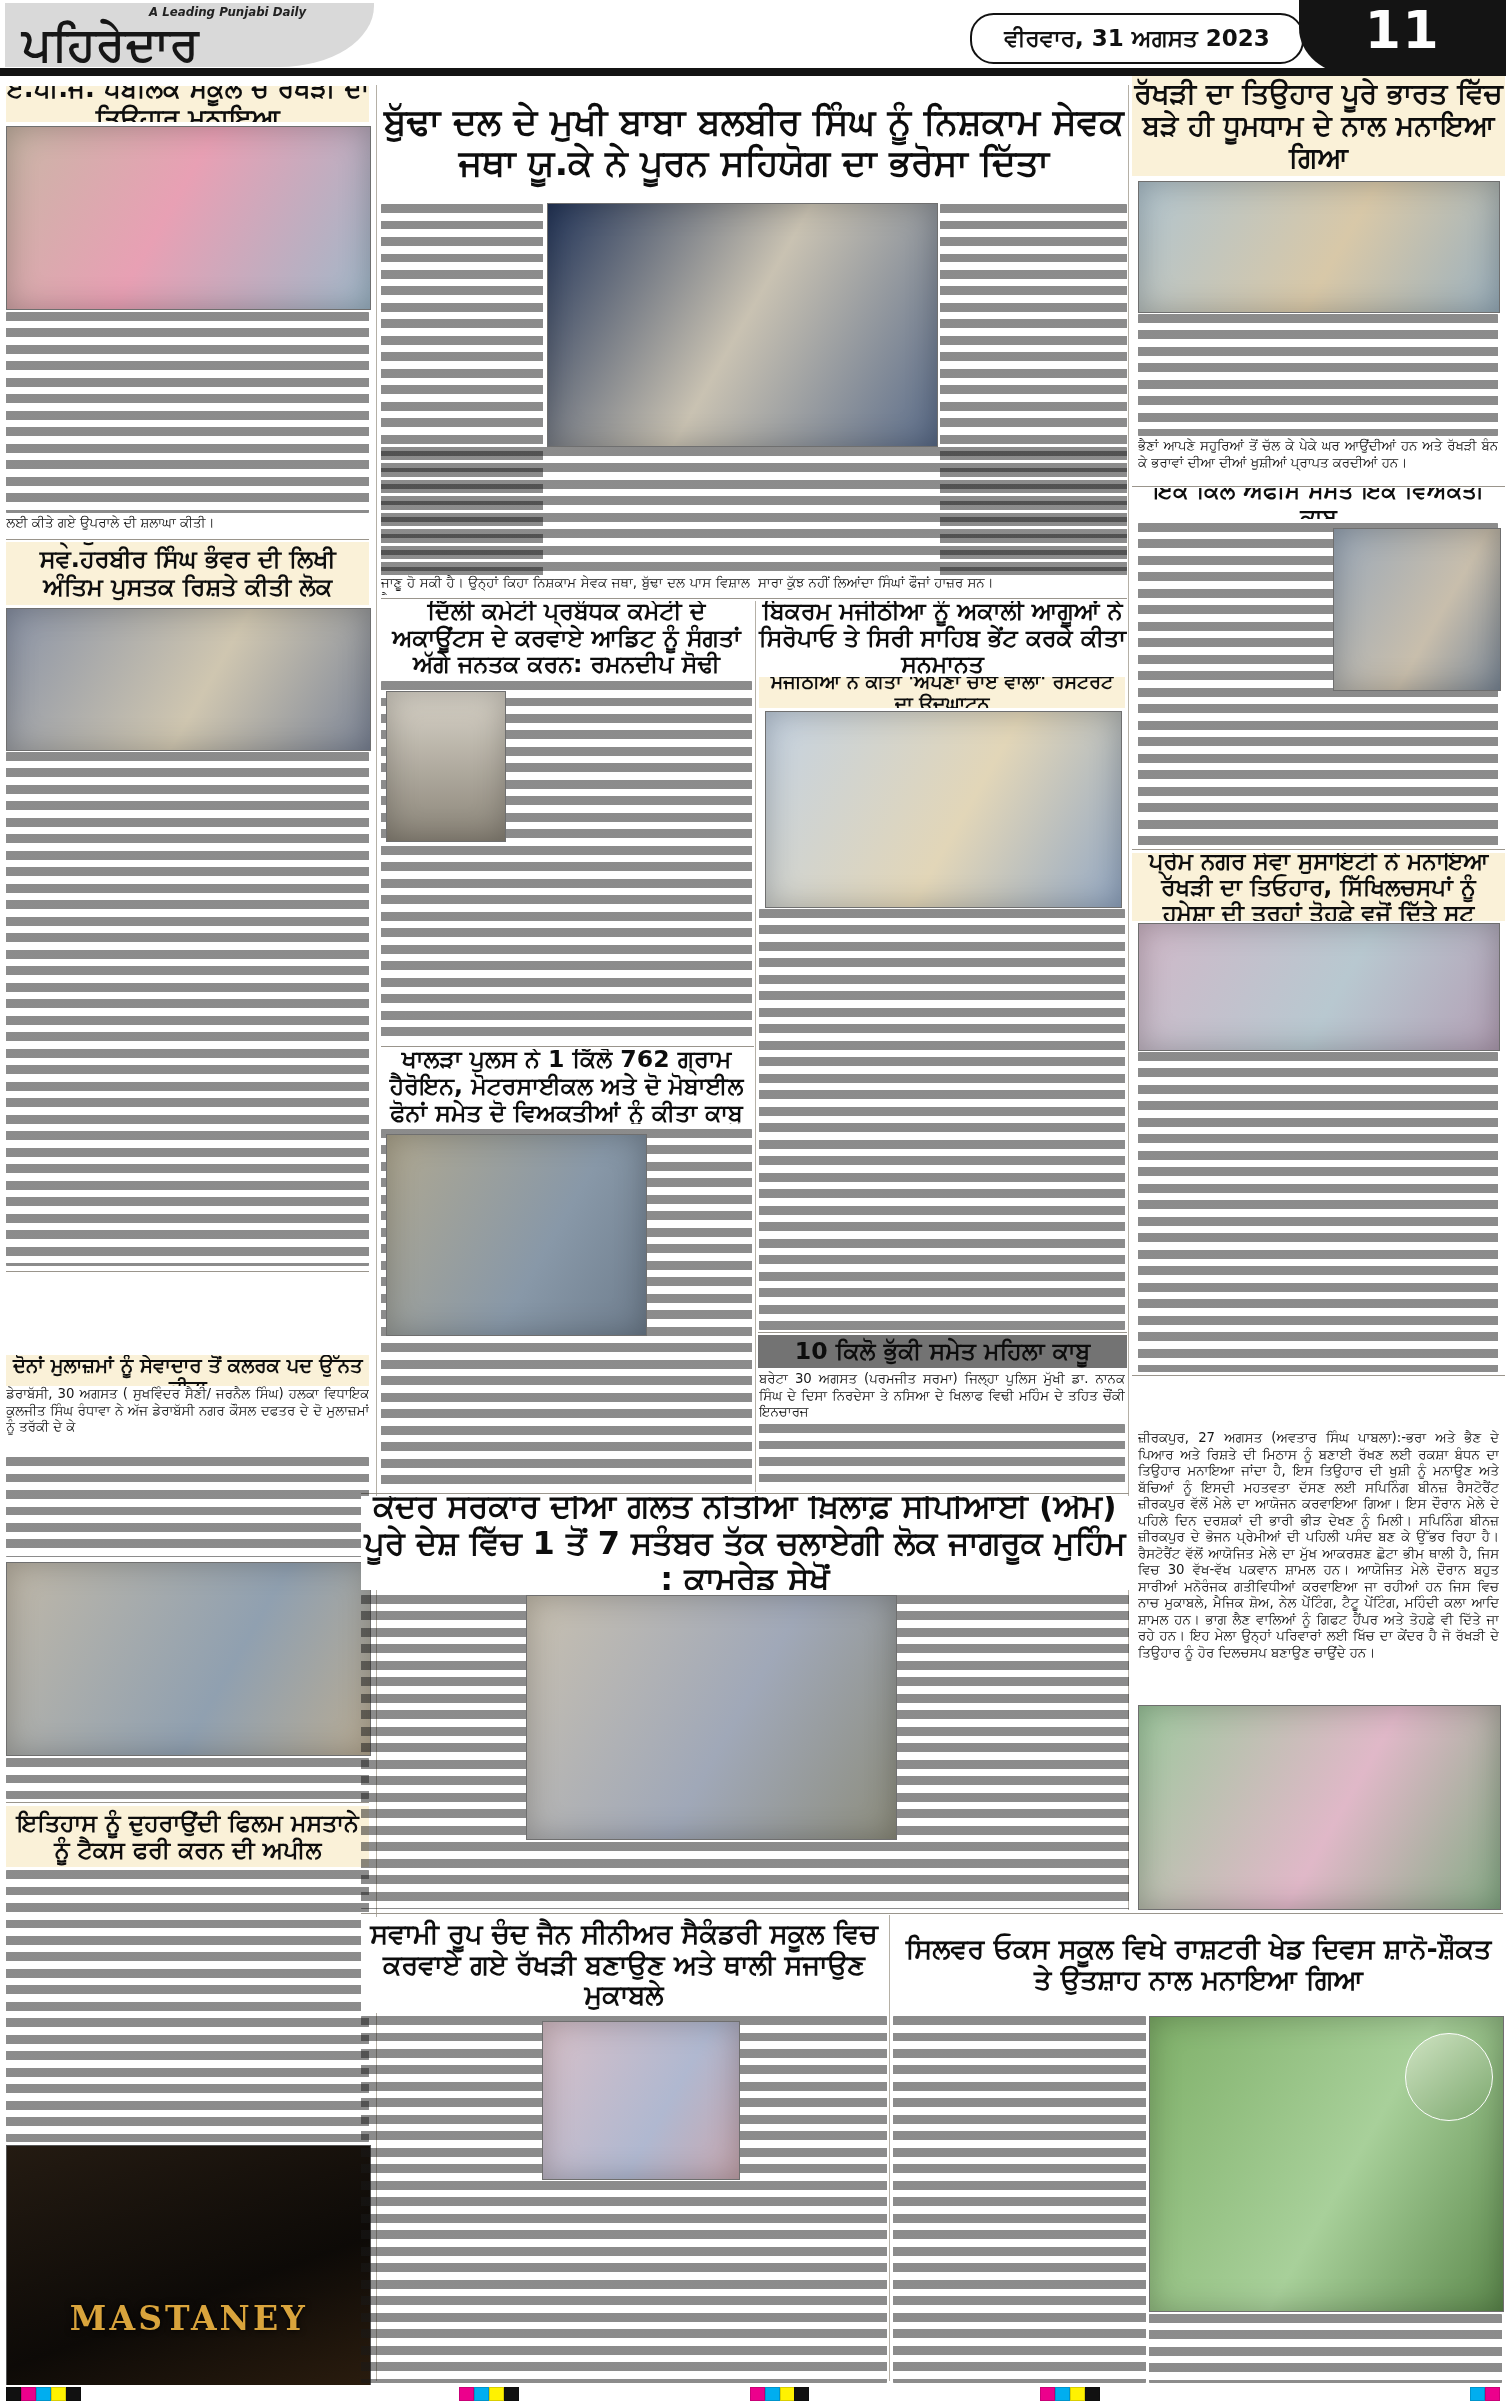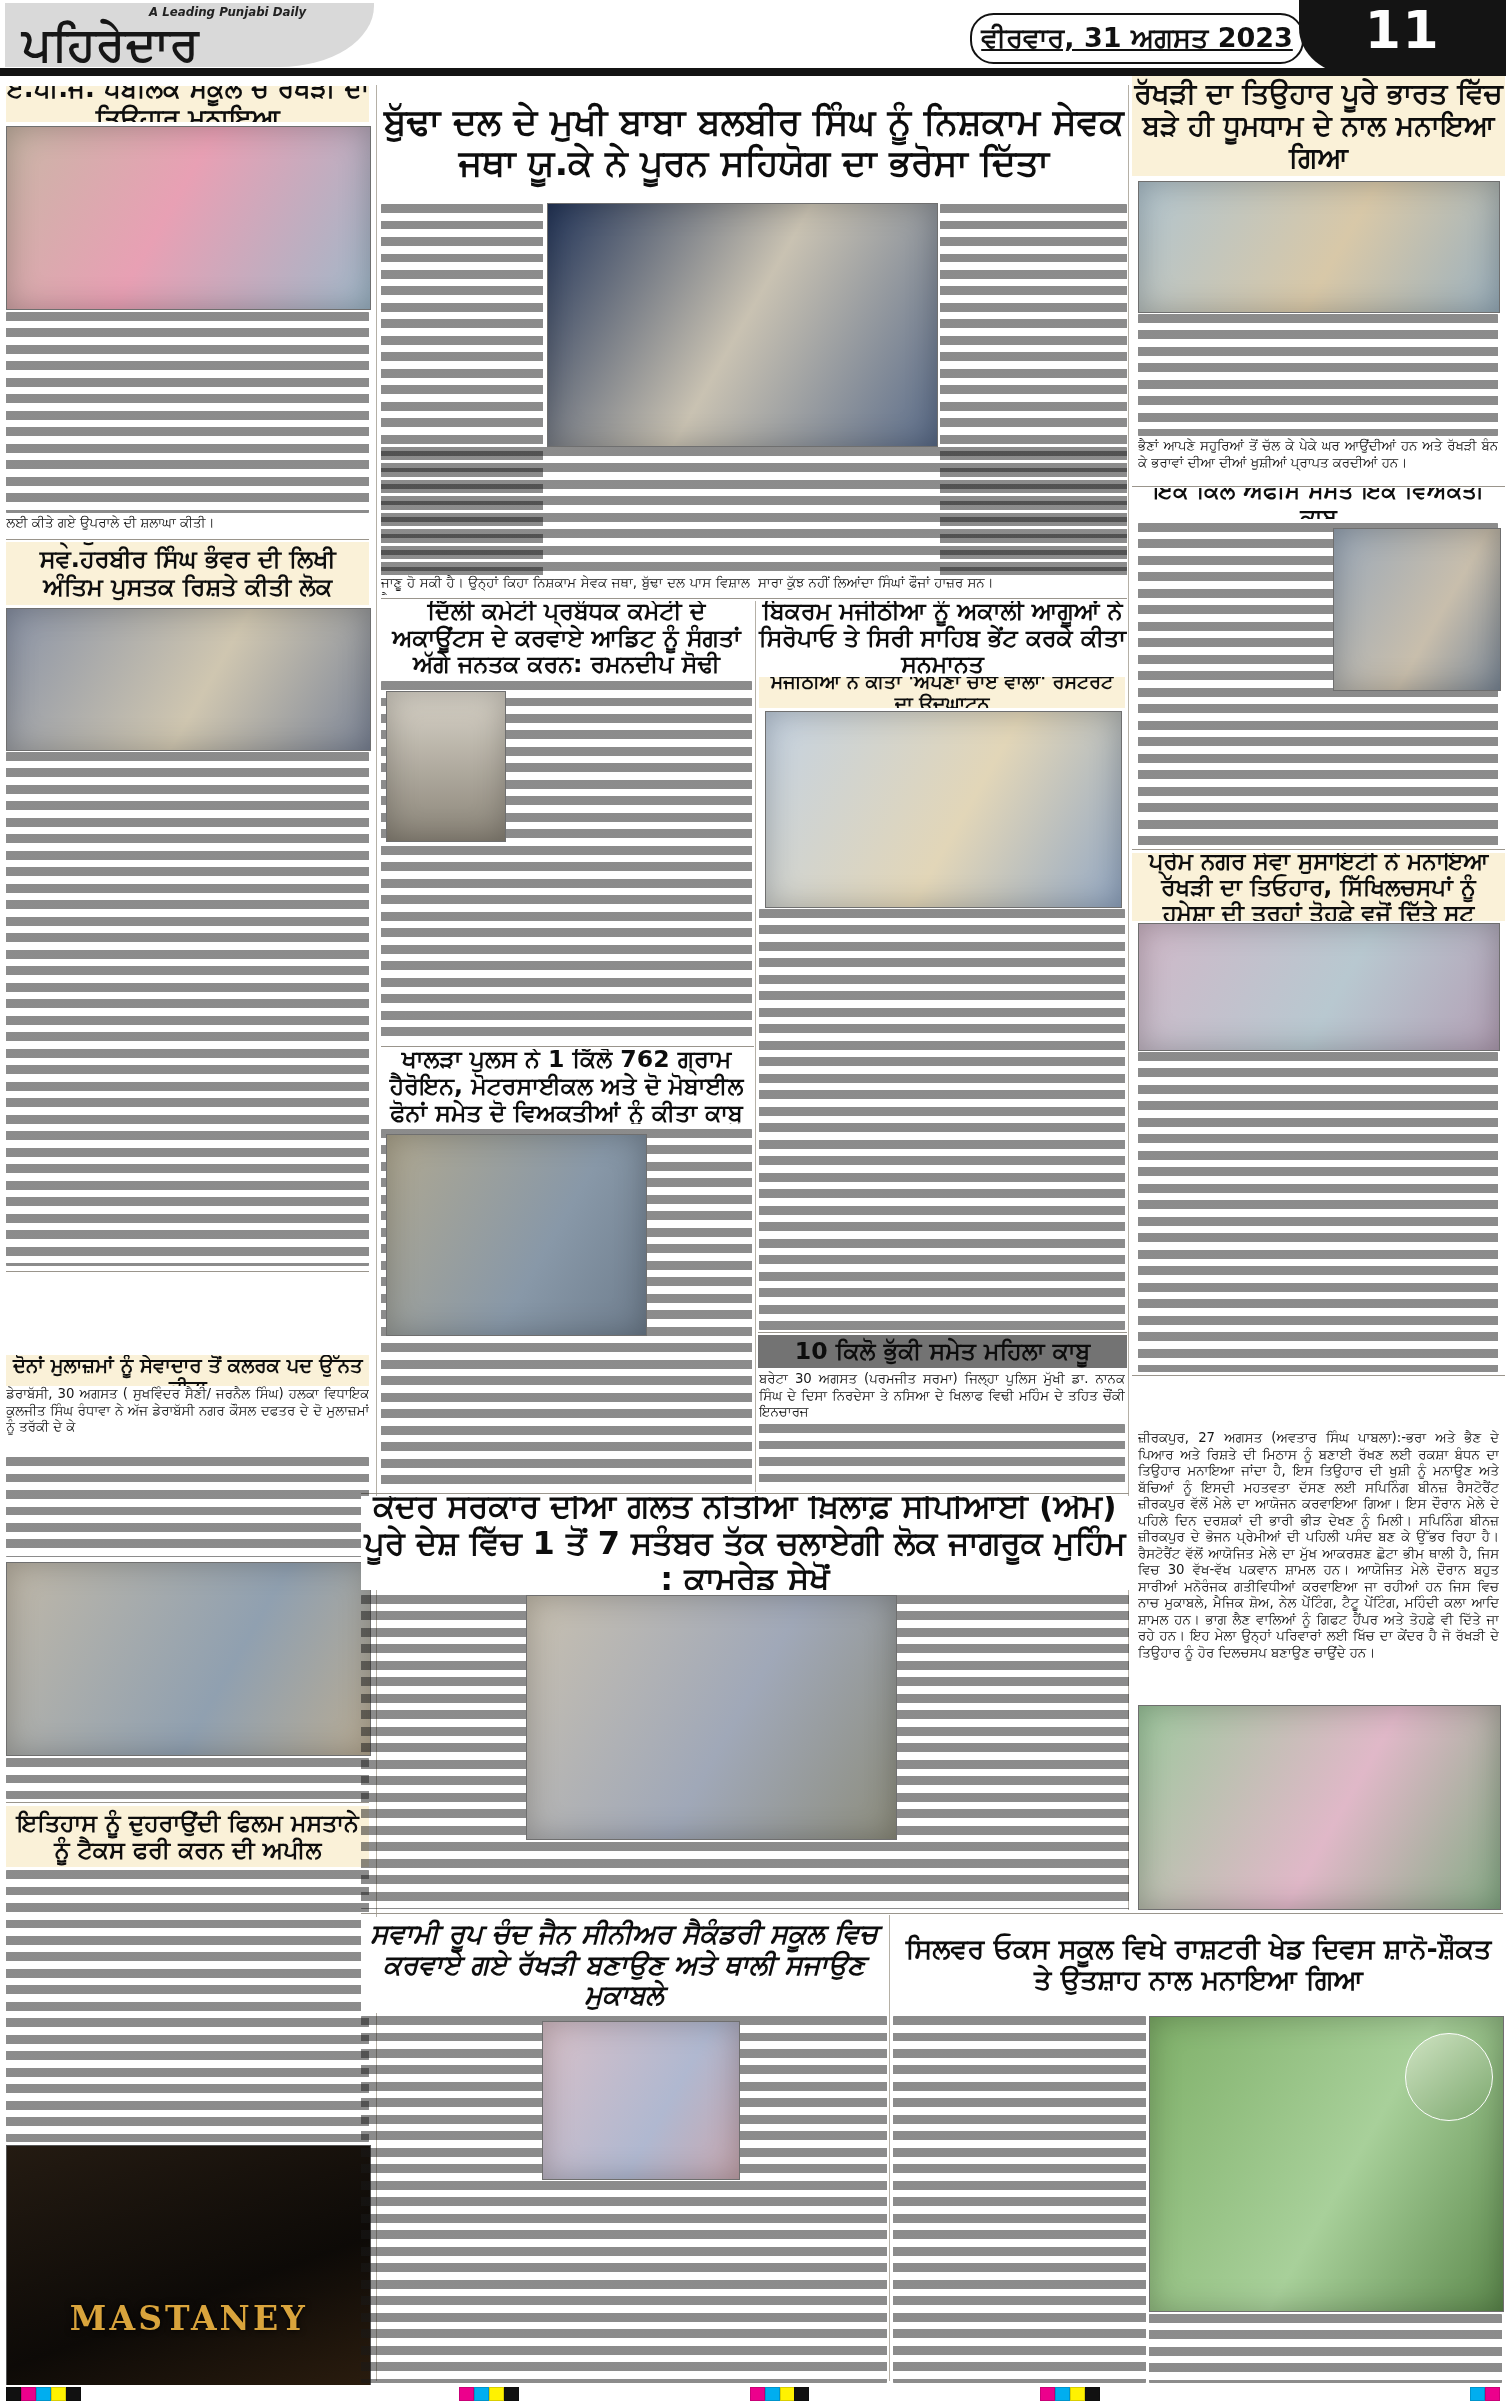--- a/index.html
+++ b/index.html
@@ -13,21 +13,21 @@
   .body-txt{position:absolute;font-size:13.3px;line-height:16.5px;text-align:justify;color:#161616;overflow:hidden;background:#fff;}
   .photo{position:absolute;border:0.8px solid #6f6f6f;box-shadow:inset 0 0 31px rgba(0,0,0,.25);}
   .vrule{position:absolute;width:0.8px;background:#b5b0a6;}
   .hrule{position:absolute;height:0.8px;background:#9a958c;}
   .mast-gray{position:absolute;left:4.7px;top:3.1px;width:369px;height:64px;background:#d9d9d9;
              border-bottom-right-radius:94px 61px;}
   .logo{position:absolute;left:22px;top:17.3px;font-size:46px;font-weight:800;letter-spacing:0.8px;color:#161616;}
   .tagline{position:absolute;left:149px;top:4.7px;font-size:11.8px;font-style:italic;font-weight:700;color:#222;}
   .mast-bar{position:absolute;left:0;top:68px;width:1506px;height:7.9px;background:#141414;}
   .date-pill{position:absolute;left:970px;top:12.6px;width:330px;height:47px;background:#fff;border:2.4px solid #121212;
-             border-radius:23.6px;display:flex;align-items:center;justify-content:center;font-size:27px;font-weight:700;text-decoration:underline;}
+             border-radius:23.6px;display:flex;align-items:center;justify-content:center;font-size:23px;font-weight:700;}
   .corner{position:absolute;left:1299px;top:0;width:207px;height:75px;background:#141414;border-bottom-left-radius:55px 47px;
           display:flex;align-items:flex-start;justify-content:center;}
   .pageno{color:#fff;font-size:52px;font-weight:800;letter-spacing:1.6px;}
   .mastaney{position:absolute;background:linear-gradient(160deg,#241b12,#0d0a07 60%,#2a1c0e);border:0.8px solid #555;
             display:flex;align-items:flex-end;justify-content:center;}
   .mastaney span{font-family:"DejaVu Serif","Liberation Serif",serif;color:#d9a43c;font-size:33px;font-weight:700;
                  letter-spacing:3.1px;margin-bottom:47px;text-shadow:0 0 6.3px #000;}
   .circle-inset{position:absolute;border-radius:50%;border:1.6px solid #fff;background:linear-gradient(140deg,#cfe3c2,#7ca86e);}
   #reg-strip{position:absolute;left:0;top:2385px;width:1506px;height:16.5px;background:#fff;}
   .reg-sq{position:absolute;top:1.6px;width:12.6px;height:12.6px;border:0.8px solid rgba(0,0,0,.15);}
@@ -105,21 +105,21 @@
   <div class="photo" style="left:386px;top:1134px;width:259px;height:200px;background-image:linear-gradient(120deg,#b0a890,#8898a8 60%,#6e7d8d);"></div>
 
   <div class="headline" style="left:758px;top:1335px;width:369px;height:33px;font-size:23.6px;background:#737373;">10 ਕਿਲੋ ਭੁੱਕੀ ਸਮੇਤ ਮਹਿਲਾ ਕਾਬੂ</div>
   <div class="body-txt" style="left:759px;top:1371px;width:366px;height:52px;">ਬਰੇਟਾ 30 ਅਗਸਤ (ਪਰਮਜੀਤ ਸਰਮਾ) ਜਿਲ੍ਹਾ ਪੁਲਿਸ ਮੁੱਖੀ ਡਾ. ਨਾਨਕ ਸਿੰਘ ਦੇ ਦਿਸਾ ਨਿਰਦੇਸਾ ਤੇ ਨਸਿਆ ਦੇ ਖਿਲਾਫ ਵਿਢੀ ਮਹਿੰਮ ਦੇ ਤਹਿਤ ਚੌਂਕੀ ਇਨਚਾਰਜ</div>
   <div class="lines" style="left:759px;top:1424px;width:366px;height:64px;"></div>
 
   <div class="headline" style="left:361px;top:1496px;width:768px;height:94px;font-size:32px;background:#fff;">ਕੇਂਦਰ ਸਰਕਾਰ ਦੀਆਂ ਗਲਤ ਨੀਤੀਆਂ ਖ਼ਿਲਾਫ਼ ਸੀਪੀਆਈ (ਐਮ) ਪੂਰੇ ਦੇਸ਼ ਵਿੱਚ 1 ਤੋਂ 7 ਸਤੰਬਰ ਤੱਕ ਚਲਾਏਗੀ ਲੋਕ ਜਾਗਰੂਕ ਮੁਹਿੰਮ : ਕਾਮਰੇਡ ਸੇਖੋਂ</div>
   <div class="lines" style="left:361px;top:1595px;width:768px;height:314px;"></div>
   <div class="photo" style="left:526px;top:1595px;width:369px;height:243px;background-image:linear-gradient(120deg,#c8c0b0,#a0a8b8 55%,#8d8d7d);"></div>
 
-  <div class="headline" style="left:361px;top:1917px;width:526px;height:96px;font-size:27px;background:#fff;font-style:italic;">ਸਵਾਮੀ ਰੂਪ ਚੰਦ ਜੈਨ ਸੀਨੀਅਰ ਸੈਕੰਡਰੀ ਸਕੂਲ ਵਿਚ ਕਰਵਾਏ ਗਏ ਰੱਖੜੀ ਬਣਾਉਣ ਅਤੇ ਥਾਲੀ ਸਜਾਉਣ ਮੁਕਾਬਲੇ</div>
+  <div class="headline" style="left:361px;top:1917px;width:526px;height:96px;font-size:27px;background:#fff;">ਸਵਾਮੀ ਰੂਪ ਚੰਦ ਜੈਨ ਸੀਨੀਅਰ ਸੈਕੰਡਰੀ ਸਕੂਲ ਵਿਚ ਕਰਵਾਏ ਗਏ ਰੱਖੜੀ ਬਣਾਉਣ ਅਤੇ ਥਾਲੀ ਸਜਾਉਣ ਮੁਕਾਬਲੇ</div>
   <div class="lines" style="left:361px;top:2016px;width:526px;height:367px;"></div>
   <div class="photo" style="left:542px;top:2021px;width:196px;height:157px;background-image:linear-gradient(120deg,#d8c0c8,#b0b8d0 60%,#c8a8b0);"></div>
 
   <div class="headline" style="left:893px;top:1917px;width:611px;height:96px;font-size:27px;background:#fff;">ਸਿਲਵਰ ਓਕਸ ਸਕੂਲ ਵਿਖੇ ਰਾਸ਼ਟਰੀ ਖੇਡ ਦਿਵਸ ਸ਼ਾਨੋ-ਸ਼ੌਕਤ ਤੇ ਉਤਸ਼ਾਹ ਨਾਲ ਮਨਾਇਆ ਗਿਆ</div>
   <div class="lines" style="left:893px;top:2016px;width:253px;height:367px;"></div>
   <div class="photo" style="left:1149px;top:2016px;width:353px;height:294px;background-image:linear-gradient(120deg,#7fb069,#a8d09a 55%,#5d8a4d);"></div>
   <div class="circle-inset" style="left:1405px;top:2033px;width:86px;height:86px;"></div>
   <div class="lines" style="left:1149px;top:2314px;width:353px;height:69px;"></div>
 
   <div class="headline cream" style="left:1132px;top:76px;width:373px;height:100px;font-size:28px;">ਰੱਖੜੀ ਦਾ ਤਿਉਹਾਰ ਪੂਰੇ ਭਾਰਤ ਵਿੱਚ ਬੜੇ ਹੀ ਧੂਮਧਾਮ ਦੇ ਨਾਲ ਮਨਾਇਆ ਗਿਆ</div>

